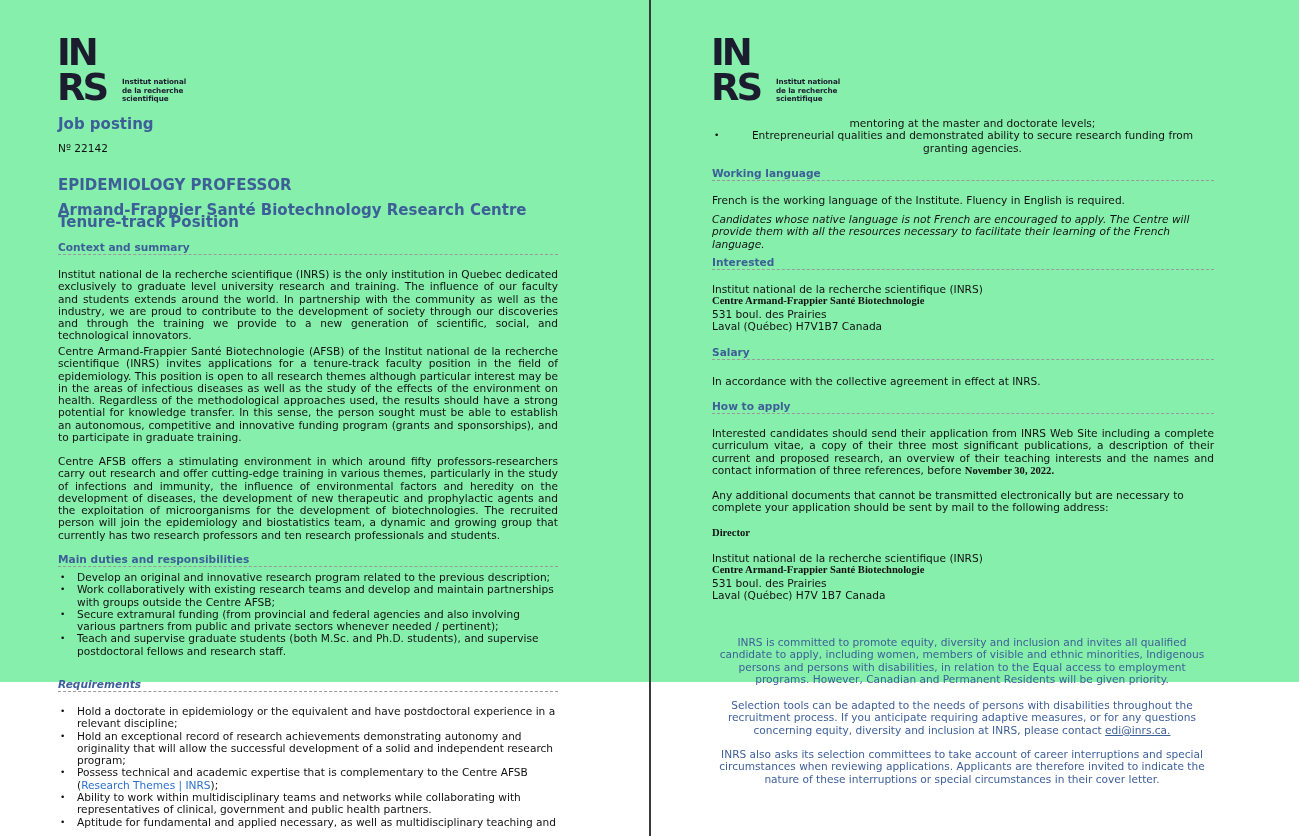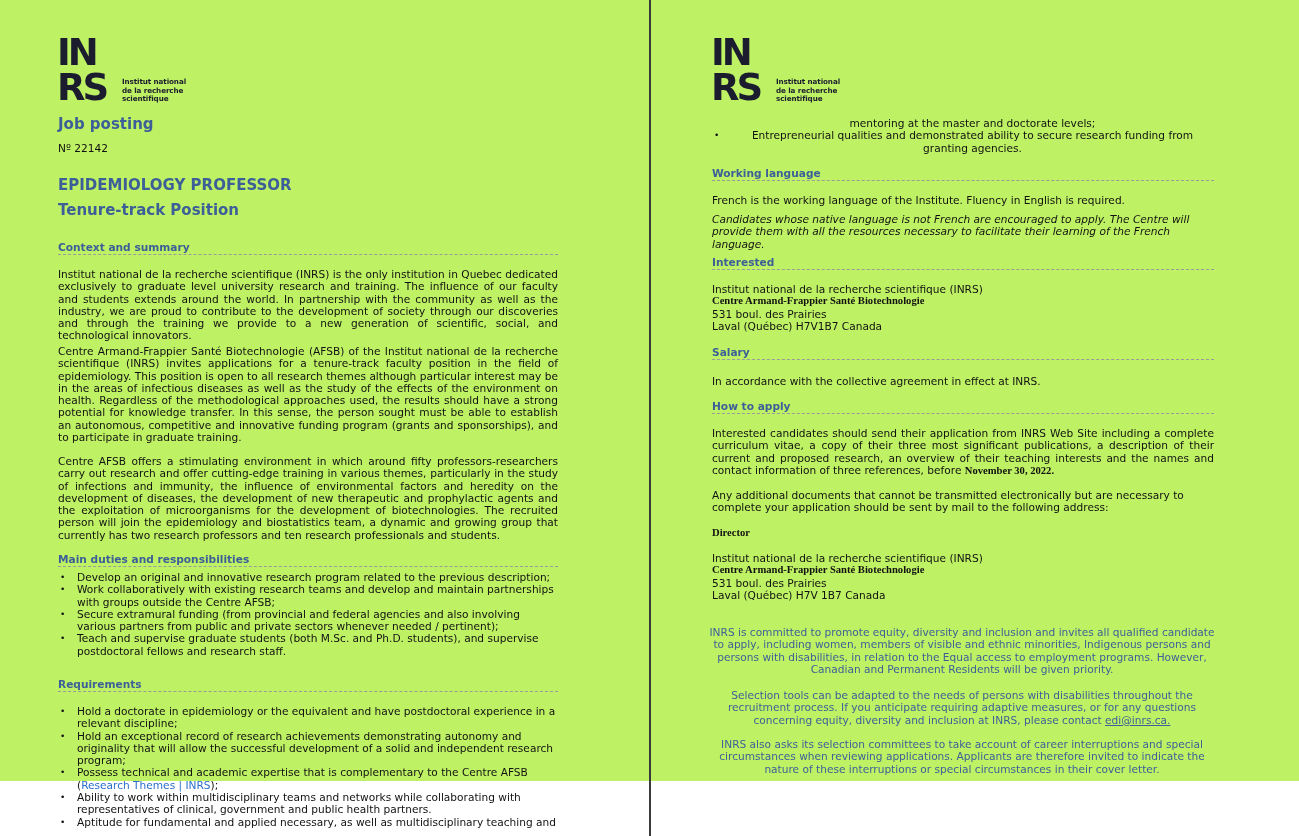--- a/index.html
+++ b/index.html
@@ -1,20 +1,20 @@
 <!DOCTYPE html>
 <html><head>
 <meta charset="utf-8">
 <style>
   html, body { margin: 0; padding: 0; background: #ffffff; }
   body {
     width: 1299px; height: 836px; overflow: hidden; position: relative;
     font-family: "DejaVu Sans", sans-serif; color: #111;
   }
-  .page { position: absolute; top: 0; height: 781px; background: #bef264; }
+  .page { position: absolute; top: 0; height: 682px; background: #86efac; }
   #page-left { left: 0; width: 649px; }
   #page-right { left: 651px; width: 648px; }
   .divider { position: absolute; left: 649px; top: 0; width: 2px; height: 836px; background: #3a3a3a; }
 
   .col { position: absolute; left: 58px; width: 500px; }
   #page-right .col { left: 61px; width: 502px; }
 
   .logo { position: absolute; top: 36px; left: 58px; height: 70px; width: 180px; }
   #page-right .logo { left: 61px; }
   .logo .mark { position: absolute; left: 0; top: 0; width: 52px; height: 70px; }
@@ -35,21 +35,21 @@
   .sec-head {
     color: #3d5f98; font-weight: bold; font-size: 10.6px; line-height: 12px;
     border-bottom: 1px dashed #9a9a9a; padding-bottom: 1px;
   }
   ul.bul { list-style: none; margin: 0; padding: 0; }
   ul.bul li { position: relative; padding-left: 19px; font-size: 10.6px; line-height: 12.3px; }
   ul.bul li::before { content: "•"; position: absolute; left: 2px; top: 0; font-size: 9px; }
   .link { color: #2b6fcb; }
   .bold { font-weight: bold; font-family: Liberation Serif, serif; }
   .italic { font-style: italic; }
-  .edi { color: #3d5f98; text-align: center; font-size: 10.6px; line-height: 12.3px; margin: 0; }
+  .edi { color: #3d5f98; text-align: center; font-size: 10.6px; line-height: 12.3px; margin: 10px; }
   .edi a { color: #3d5f98; text-decoration: underline; }
   .abs { position: absolute; }
 </style>
 <style>ul.bul li.cont::before{content:"";}</style></head>
 <body>
 
 <div class="page" id="page-left">
   <div class="logo">
     <div class="mark">
       <span class="l1">IN</span>
@@ -65,20 +65,21 @@
   <div class="col abs" style="top:118px;">
     <p class="t blue-h">Job posting</p>
   </div>
   <div class="col abs" style="top:142px;">
     <p class="t">Nº 22142</p>
   </div>
   <div class="col abs" style="top:179px;">
     <p class="t blue-h">EPIDEMIOLOGY PROFESSOR</p>
   </div>
   <div class="col abs" style="top:204px;">
+    <p class="t blue-h">Armand-Frappier Santé Biotechnology Research Centre</p>
     <p class="t blue-h">Tenure-track Position</p>
   </div>
 
   <div class="col abs" style="top:241px;">
     <div class="sec-head">Context and summary</div>
   </div>
   <div class="col abs" style="top:268px;">
     <p class="t just">Institut national de la recherche scientifique (INRS) is the only institution in Quebec dedicated exclusively to graduate level university research and training. The influence of our faculty and students extends around the world. In partnership with the community as well as the industry, we are proud to contribute to the development of society through our discoveries and through the training we provide to a new generation of scientific, social, and technological innovators.</p>
   </div>
   <div class="col abs" style="top:345px;">
@@ -93,21 +94,21 @@
   </div>
   <div class="col abs" style="top:571px;">
     <ul class="bul">
       <li>Develop an original and innovative research program related to the previous description;</li>
       <li>Work collaboratively with existing research teams and develop and maintain partnerships with groups outside the Centre AFSB;</li>
       <li>Secure extramural funding (from provincial and federal agencies and also involving various partners from public and private sectors whenever needed / pertinent);</li>
       <li>Teach and supervise graduate students (both M.Sc. and Ph.D. students), and supervise postdoctoral fellows and research staff.</li>
     </ul>
   </div>
 
-  <div class="col abs" style="top:678px;">
+  <div class="col abs" style="top:678px;font-style:italic;">
     <div class="sec-head">Requirements</div>
   </div>
   <div class="col abs" style="top:705px;">
     <ul class="bul">
       <li>Hold a doctorate in epidemiology or the equivalent and have postdoctoral experience in a relevant discipline;</li>
       <li>Hold an exceptional record of research achievements demonstrating autonomy and originality that will allow the successful development of a solid and independent research program;</li>
       <li><span>Possess technical and academic expertise that is complementary to the Centre AFSB (</span><span class="link">Research Themes | INRS</span><span>);</span></li>
       <li>Ability to work within multidisciplinary teams and networks while collaborating with representatives of clinical, government and public health partners.</li>
       <li>Aptitude for fundamental and applied necessary, as well as  multidisciplinary teaching and</li>
     </ul>

